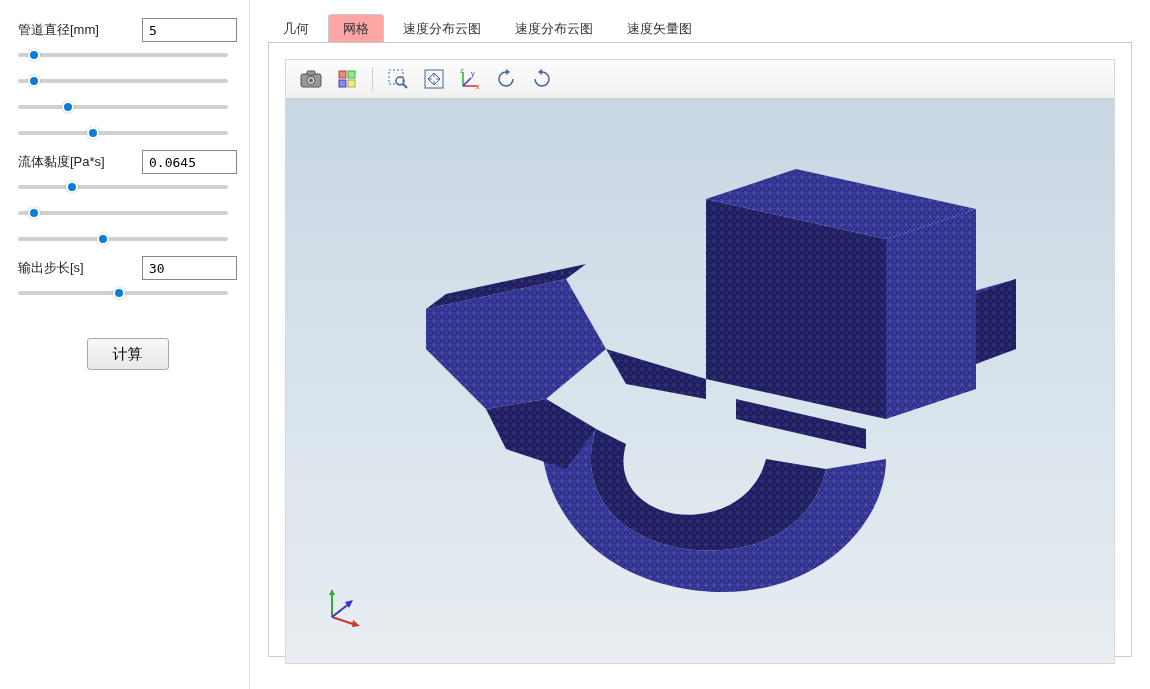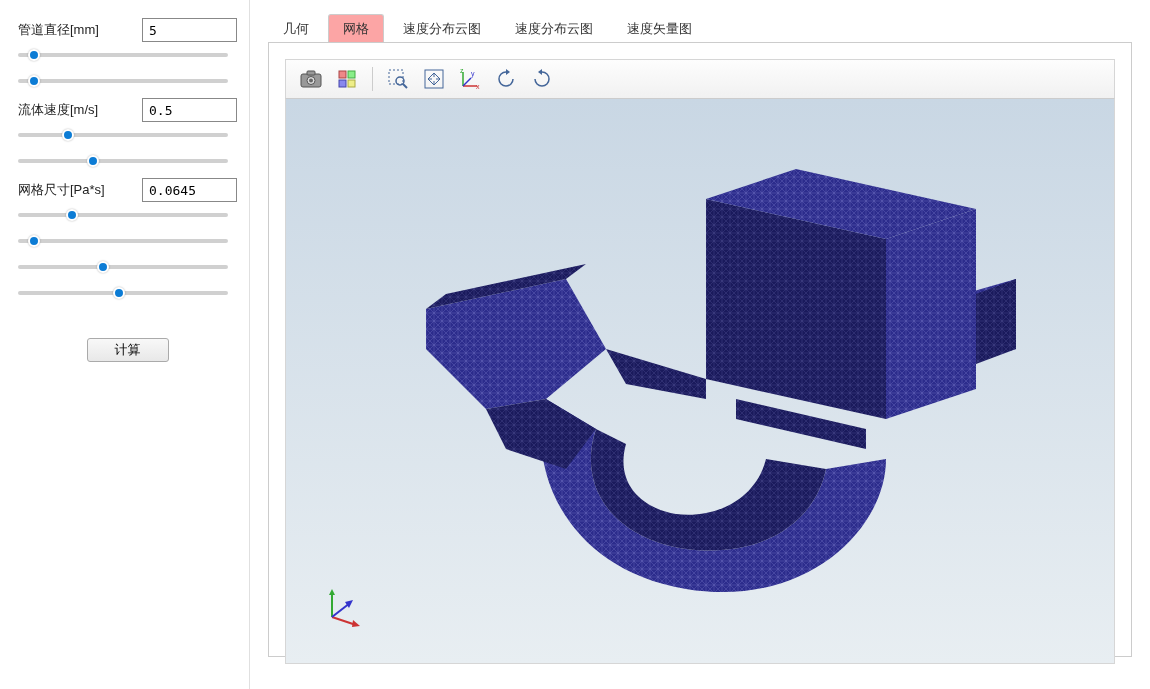--- a/index.html
+++ b/index.html
@@ -61,25 +61,25 @@
       background: #0c7cd5;
       border: 2px solid #fff;
       border-radius: 50%;
       margin-top: -4px;
       box-shadow: 0 0 2px rgba(0,0,0,0.3);
     }
     .calc-button {
       margin: 28px auto 0;
       display: block;
       width: 82px;
-      height: 24px;
+      height: 32px;
       background: linear-gradient(#f8f8f8, #e8e8e8);
       border: 1px solid #aaa;
       border-radius: 3px;
-      font-size: 13px;
+      font-size: 15px;
       cursor: pointer;
     }
     .main {
       flex: 1;
       display: flex;
       flex-direction: column;
       padding: 14px 18px 0 18px;
     }
     .tabs {
       display: flex;
@@ -155,38 +155,38 @@
 
 <div class="sidebar">
   <div class="param-row">
     <span class="param-label">管道直径[mm]</span>
     <input class="param-input" value="5" style="">
   </div>
   <input type="range" class="param-slider" min="0" max="100" value="5" style="">
 
   <input type="range" class="param-slider" min="0" max="100" value="5" style="">
 
+  <input type="range" class="param-slider" min="0" max="100" value="22" style="">
+
+  <input type="range" class="param-slider" min="0" max="100" value="35" style="">
+
   <div class="param-row">
-    <span class="param-label">流体速度[m/s]</span>
-    <input class="param-input" value="0.5" style="">
-  </div>
-  <input type="range" class="param-slider" min="0" max="100" value="22" style="">
-
-  <input type="range" class="param-slider" min="0" max="100" value="35" style="">
+    <span class="param-label">流体黏度[Pa*s]</span>
+    <input class="param-input" value="0.0645" style="">
+  </div>
+  <input type="range" class="param-slider" min="0" max="100" value="24" style="">
+
+  <input type="range" class="param-slider" min="0" max="100" value="5" style="">
+
+  <input type="range" class="param-slider" min="0" max="100" value="40" style="">
 
   <div class="param-row">
-    <span class="param-label">网格尺寸[Pa*s]</span>
-    <input class="param-input" value="0.0645" style="">
-  </div>
-  <input type="range" class="param-slider" min="0" max="100" value="24" style="">
-
-  <input type="range" class="param-slider" min="0" max="100" value="5" style="">
-
-  <input type="range" class="param-slider" min="0" max="100" value="40" style="">
-
+    <span class="param-label">输出步长[s]</span>
+    <input class="param-input" value="30" style="">
+  </div>
   <input type="range" class="param-slider" min="0" max="100" value="48" style="">
 
   <button class="calc-button">计算</button>
 </div>
 
 <div class="main">
   <div class="tabs">
     <div class="tab">几何</div>
     <div class="tab active">网格</div>
     <div class="tab">速度分布云图</div>

